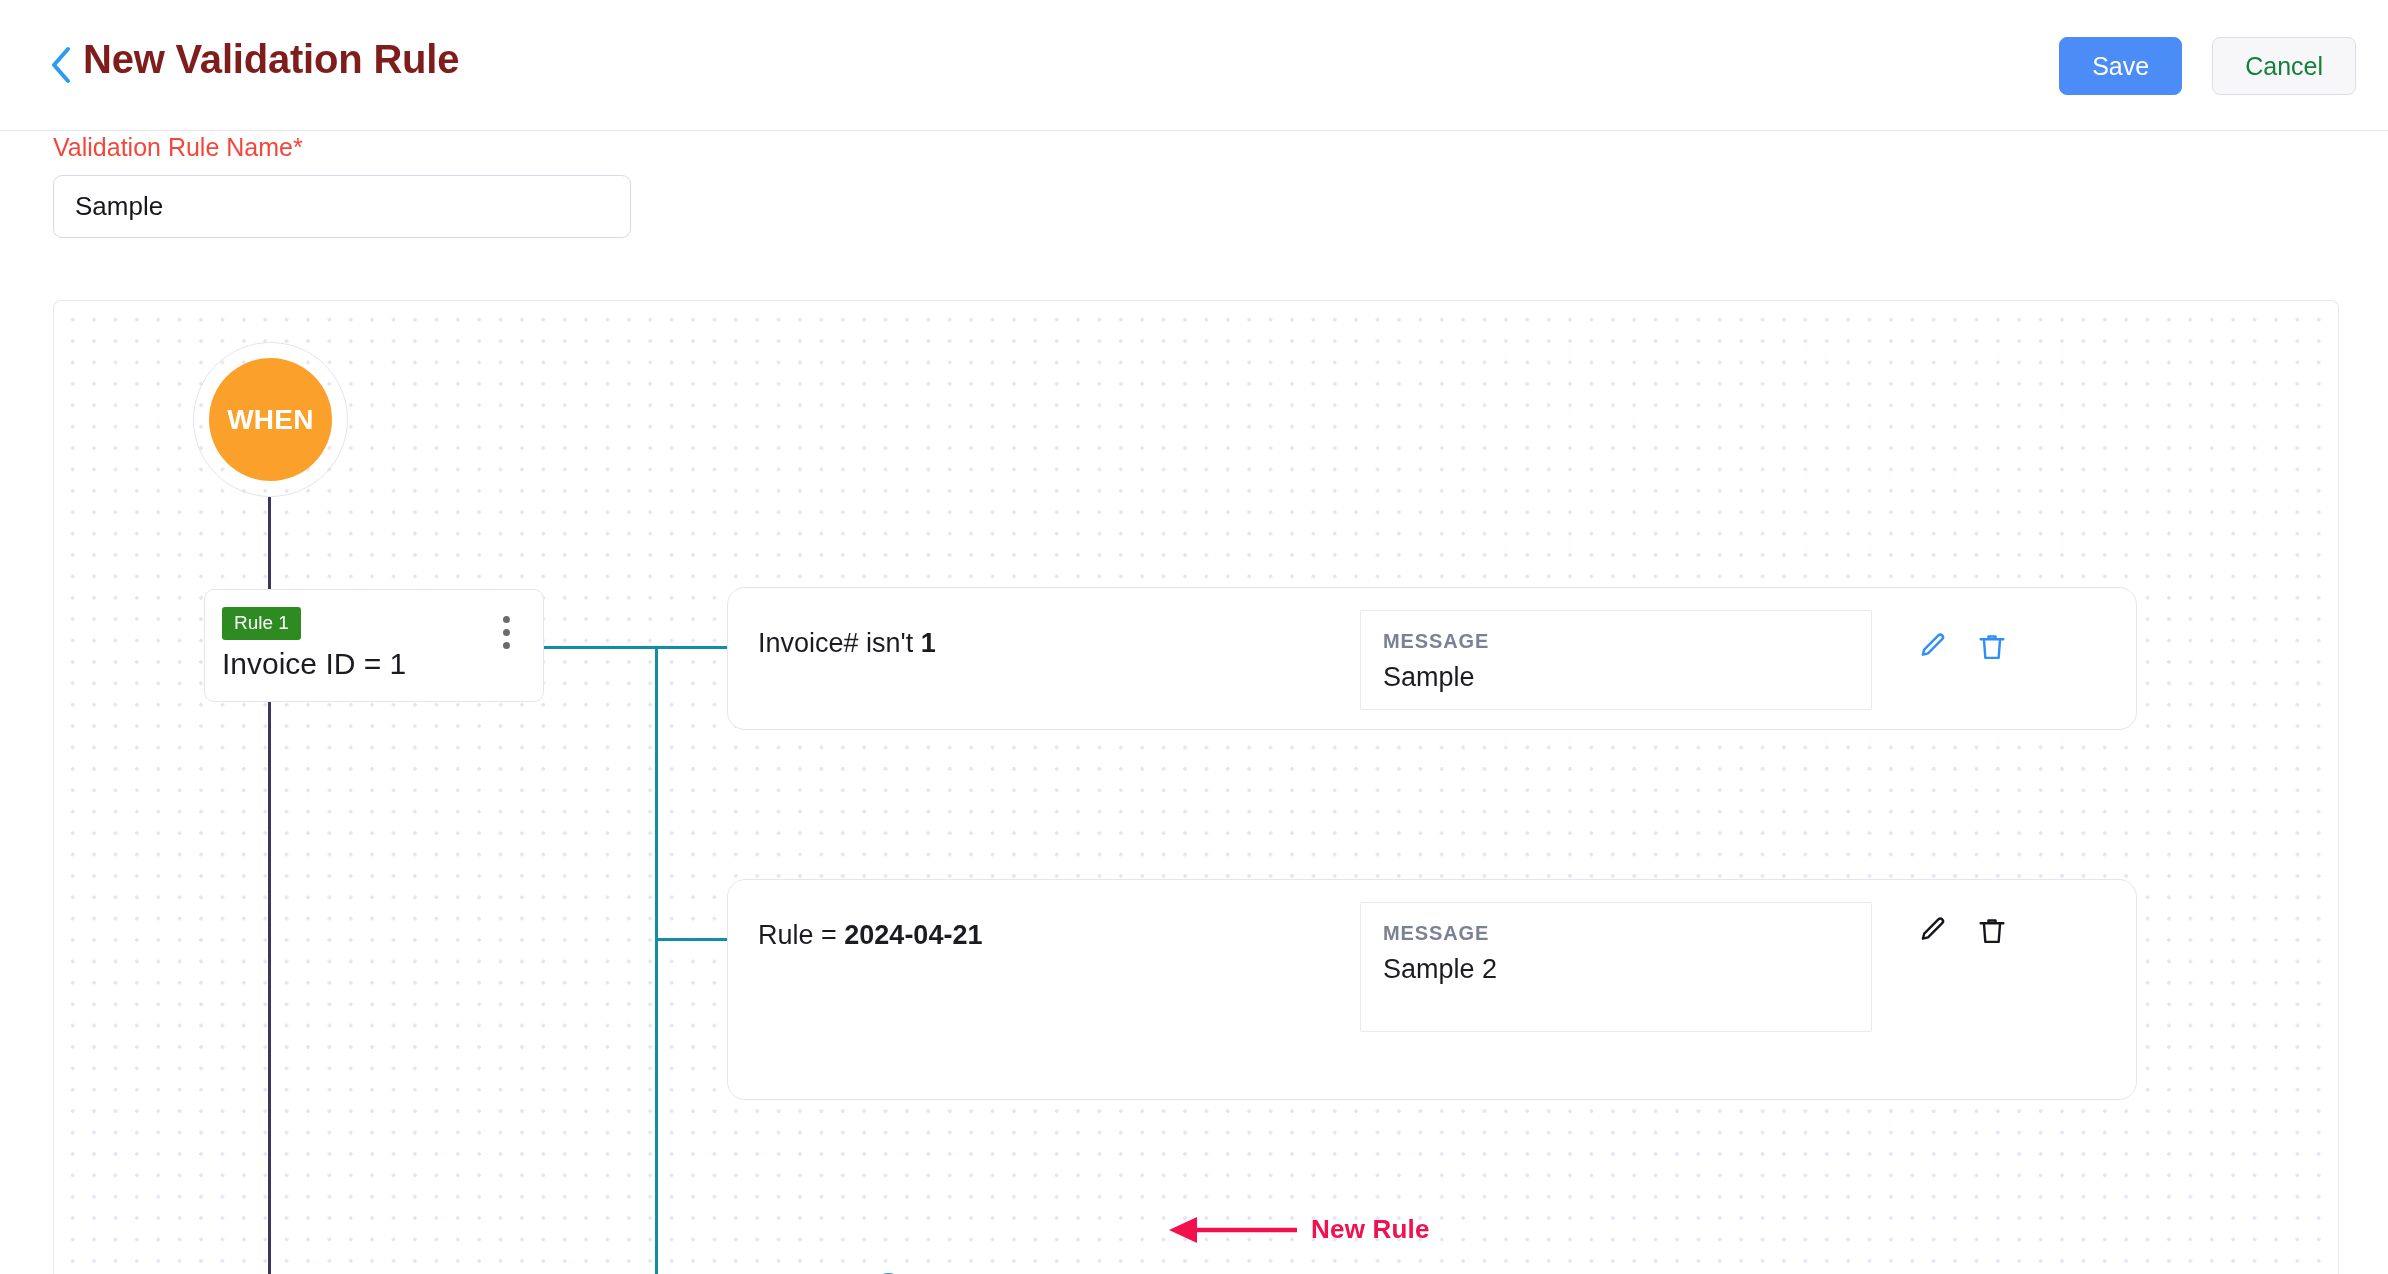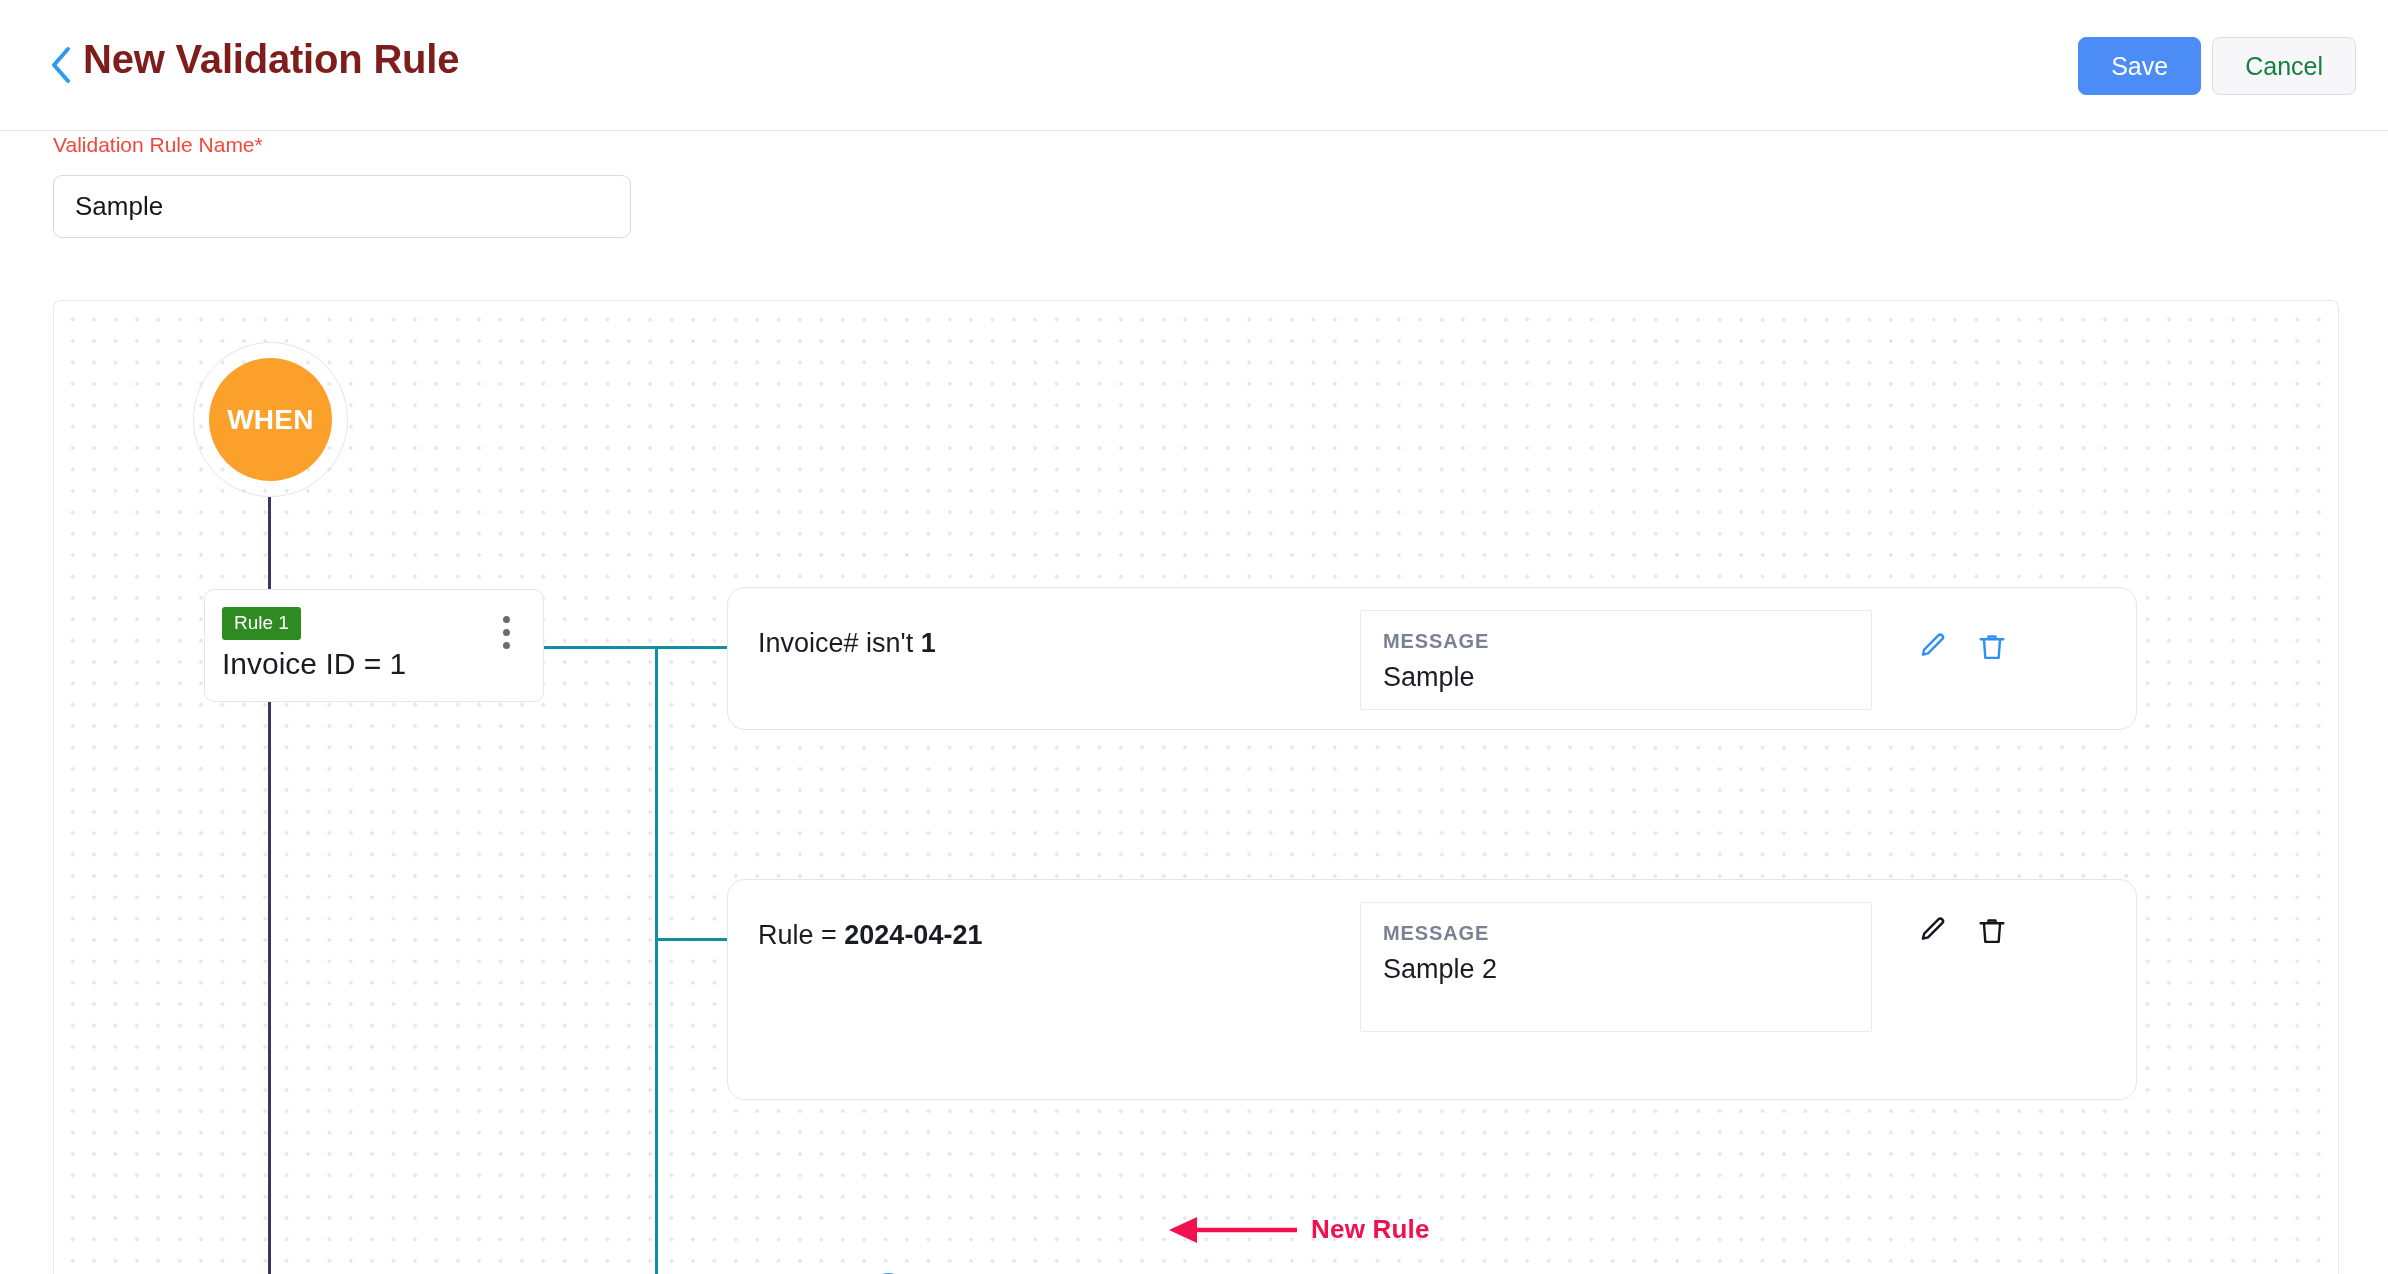--- a/index.html
+++ b/index.html
@@ -25,41 +25,41 @@
     cursor: pointer;
   }
   .back-chevron svg { display: block; }
   .page-title {
     position: absolute; left: 83px; top: 37px;
     font-size: 40px; font-weight: 700; color: #7f1d1d;
     letter-spacing: -0.2px; white-space: nowrap;
   }
   .header-actions {
     position: absolute; right: 32px; top: 37px;
-    display: flex; gap: 11px; align-items: center;
+    display: flex; gap: 30px; align-items: center;
   }
   .btn {
     height: 58px; padding: 0 32px;
     border-radius: 8px; font-size: 25px;
     display: flex; align-items: center; justify-content: center;
     cursor: pointer; white-space: nowrap;
   }
   .btn-save {
     background: #4b8cf7; color: #ffffff; border: 1px solid #4b8cf7;
     min-width: 108px;
   }
   .btn-cancel {
     background: #f7f7f9; color: #15803d; border: 1px solid #dcdce4;
     min-width: 128px;
   }
 
   
   .field-label {
     position: absolute; left: 53px; top: 133px;
-    font-size: 21px; color: #f4473c; white-space: nowrap;
+    font-size: 25px; color: #f4473c; white-space: nowrap;
   }
   .field-input {
     position: absolute; left: 53px; top: 175px;
     width: 578px; height: 63px;
     border: 1px solid #d9d9e3; border-radius: 9px;
     background: #ffffff;
     font-size: 26px; color: #15171c;
     padding: 0 21px;
     font-family: "Liberation Sans", sans-serif;
     outline: none;

